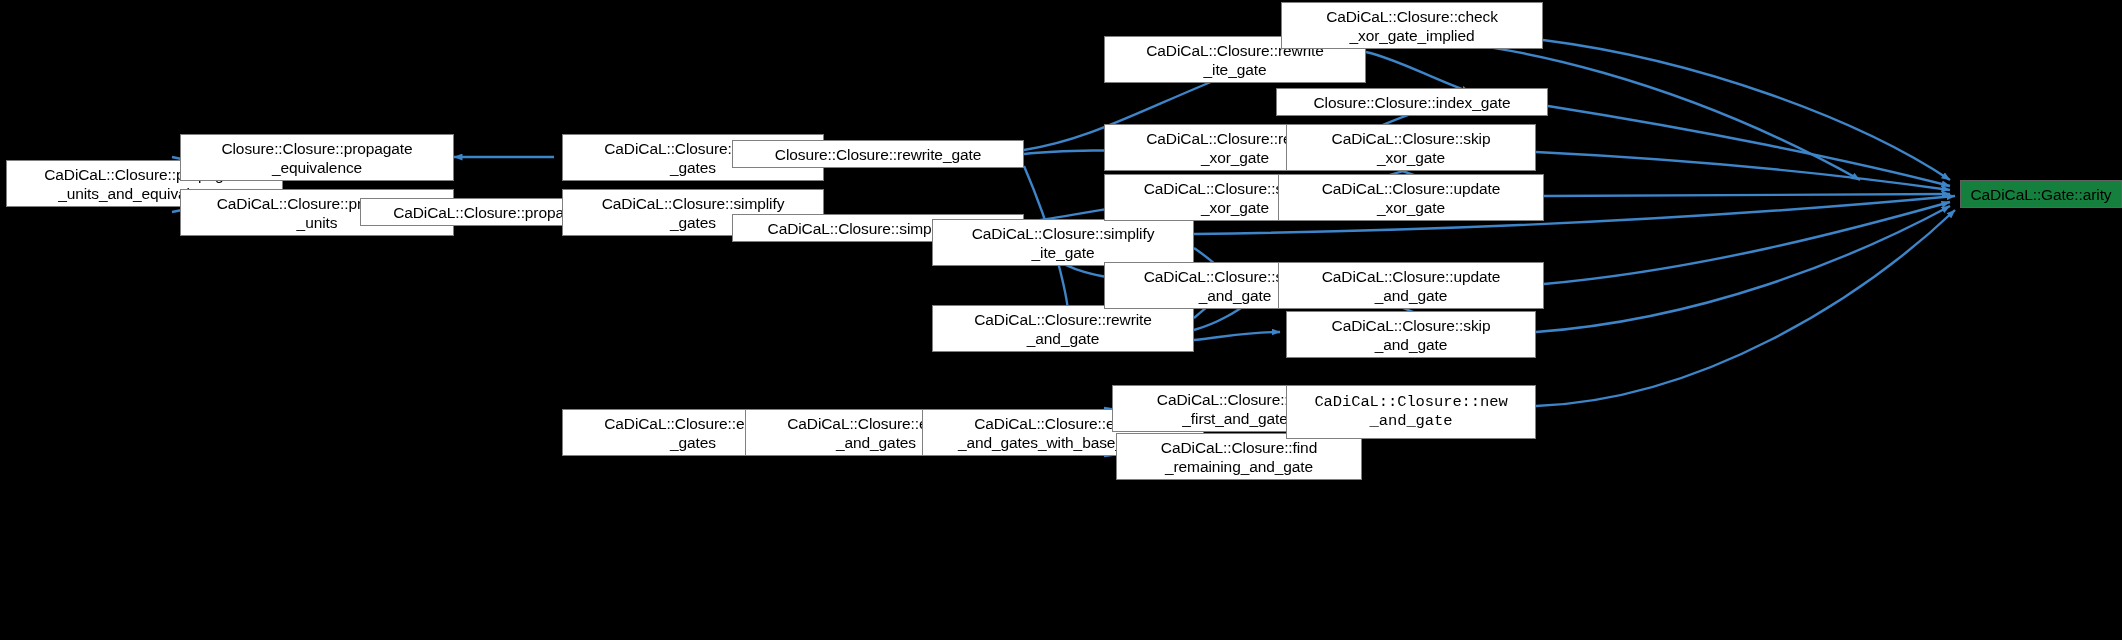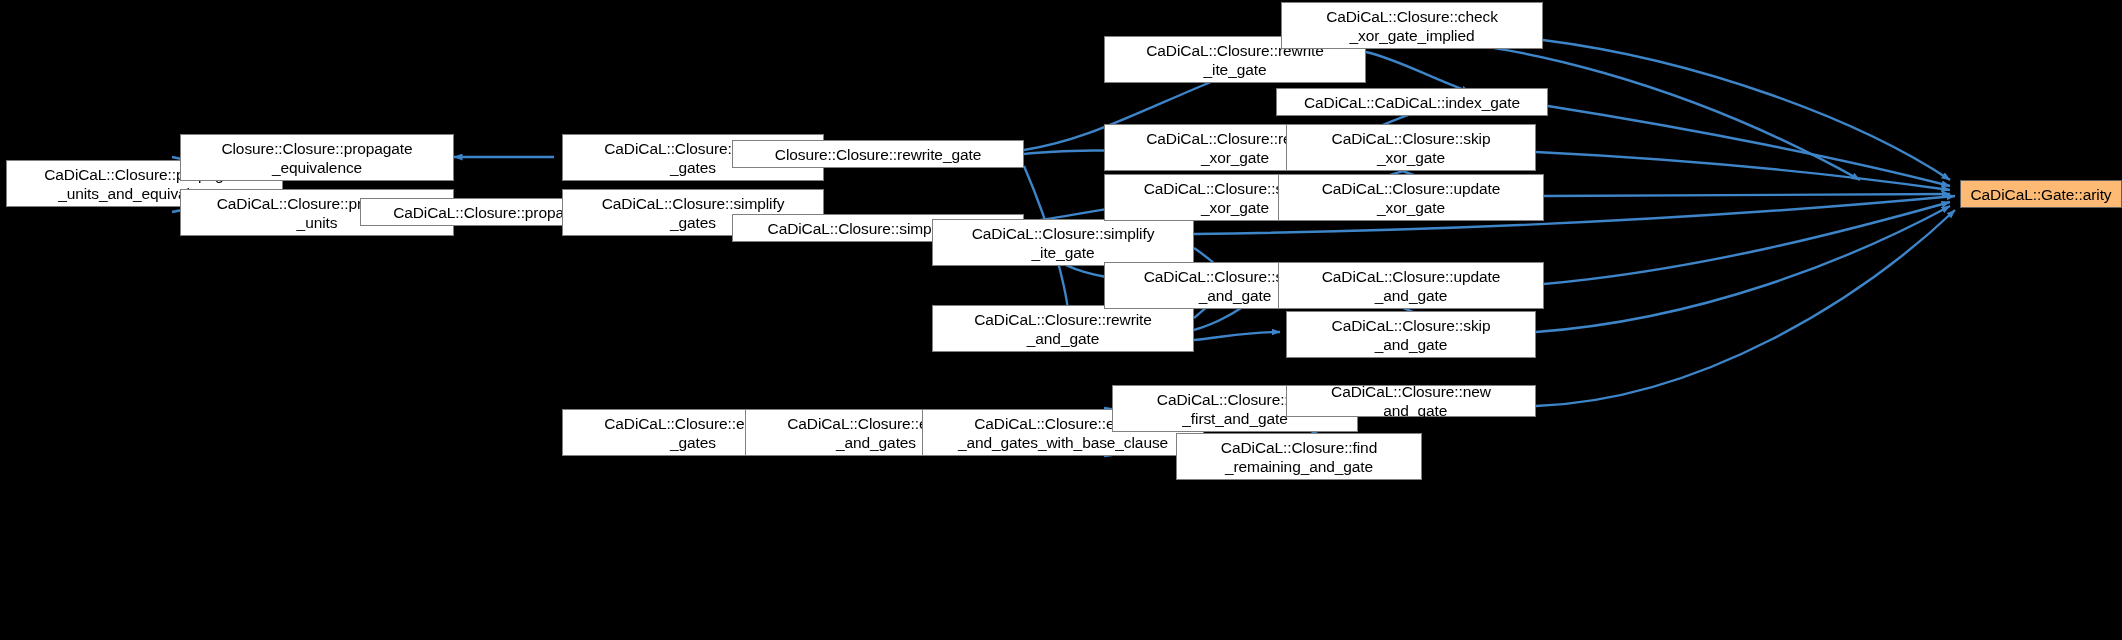--- a/index.html
+++ b/index.html
@@ -32,21 +32,21 @@
     font-size: 15.5px;
     line-height: 19px;
     text-align: center;
     display: flex;
     align-items: center;
     justify-content: center;
     white-space: pre-line;
     letter-spacing: -0.1px;
   }
   .node.highlight {
-    background: #fdba74;
+    background: #15803d;
     border: 1px solid #606060;
   }
   .node-label {
     display: block;
     width: 100%;
     padding: 0 0;
     box-sizing: border-box;
   }
 </style>
 </head>
@@ -125,36 +125,36 @@
       <div class="node" style="left: 1104px; top: 36px; width: 262px; height: 47px;"><span class="node-label">CaDiCaL::Closure::rewrite
 _ite_gate</span></div>
       <div class="node" style="left: 1104px; top: 124px; width: 262px; height: 47px;"><span class="node-label">CaDiCaL::Closure::rewrite
 _xor_gate</span></div>
       <div class="node" style="left: 1104px; top: 174px; width: 262px; height: 47px;"><span class="node-label">CaDiCaL::Closure::simplify
 _xor_gate</span></div>
       <div class="node" style="left: 1104px; top: 262px; width: 262px; height: 47px;"><span class="node-label">CaDiCaL::Closure::simplify
 _and_gate</span></div>
       <div class="node" style="left: 1281px; top: 2px; width: 262px; height: 47px;"><span class="node-label">CaDiCaL::Closure::check
 _xor_gate_implied</span></div>
-      <div class="node" style="left: 1276px; top: 88px; width: 272px; height: 28px;"><span class="node-label">CaDiCaL::CaDiCaL::index_gate</span></div>
+      <div class="node" style="left: 1276px; top: 88px; width: 272px; height: 28px;"><span class="node-label">Closure::Closure::index_gate</span></div>
       <div class="node" style="left: 1286px; top: 124px; width: 250px; height: 47px;"><span class="node-label">CaDiCaL::Closure::skip
 _xor_gate</span></div>
       <div class="node" style="left: 1278px; top: 174px; width: 266px; height: 47px;"><span class="node-label">CaDiCaL::Closure::update
 _xor_gate</span></div>
       <div class="node" style="left: 1278px; top: 262px; width: 266px; height: 47px;"><span class="node-label">CaDiCaL::Closure::update
 _and_gate</span></div>
       <div class="node" style="left: 1286px; top: 311px; width: 250px; height: 47px;"><span class="node-label">CaDiCaL::Closure::skip
 _and_gate</span></div>
       <div class="node highlight" style="left: 1960px; top: 180px; width: 162px; height: 28px;"><span class="node-label">CaDiCaL::Gate::arity</span></div>
       <div class="node" style="left: 562px; top: 409px; width: 262px; height: 47px;"><span class="node-label">CaDiCaL::Closure::extract
 _gates</span></div>
       <div class="node" style="left: 745px; top: 409px; width: 262px; height: 47px;"><span class="node-label">CaDiCaL::Closure::extract
 _and_gates</span></div>
       <div class="node" style="left: 922px; top: 409px; width: 282px; height: 47px;"><span class="node-label">CaDiCaL::Closure::extract
 _and_gates_with_base_clause</span></div>
       <div class="node" style="left: 1112px; top: 385px; width: 246px; height: 47px;"><span class="node-label">CaDiCaL::Closure::find
 _first_and_gate</span></div>
-      <div class="node" style="left: 1176px; top: 433px; width: 246px; height: 47px;"><span class="node-label">CaDiCaL::Closure::find
+      <div class="node" style="left: 1116px; top: 433px; width: 246px; height: 47px;"><span class="node-label">CaDiCaL::Closure::find
 _remaining_and_gate</span></div>
-      <div class="node" style="left: 1286px; top: 385px; width: 250px; height: 32px;"><span class="node-label">CaDiCaL::Closure::new
+      <div class="node" style="left: 1286px; top: 385px; width: 250px; height: 54px; font-family: Liberation Mono, monospace;"><span class="node-label">CaDiCaL::Closure::new
 _and_gate</span></div>
     </div>
 </div>
 
 </body></html>

